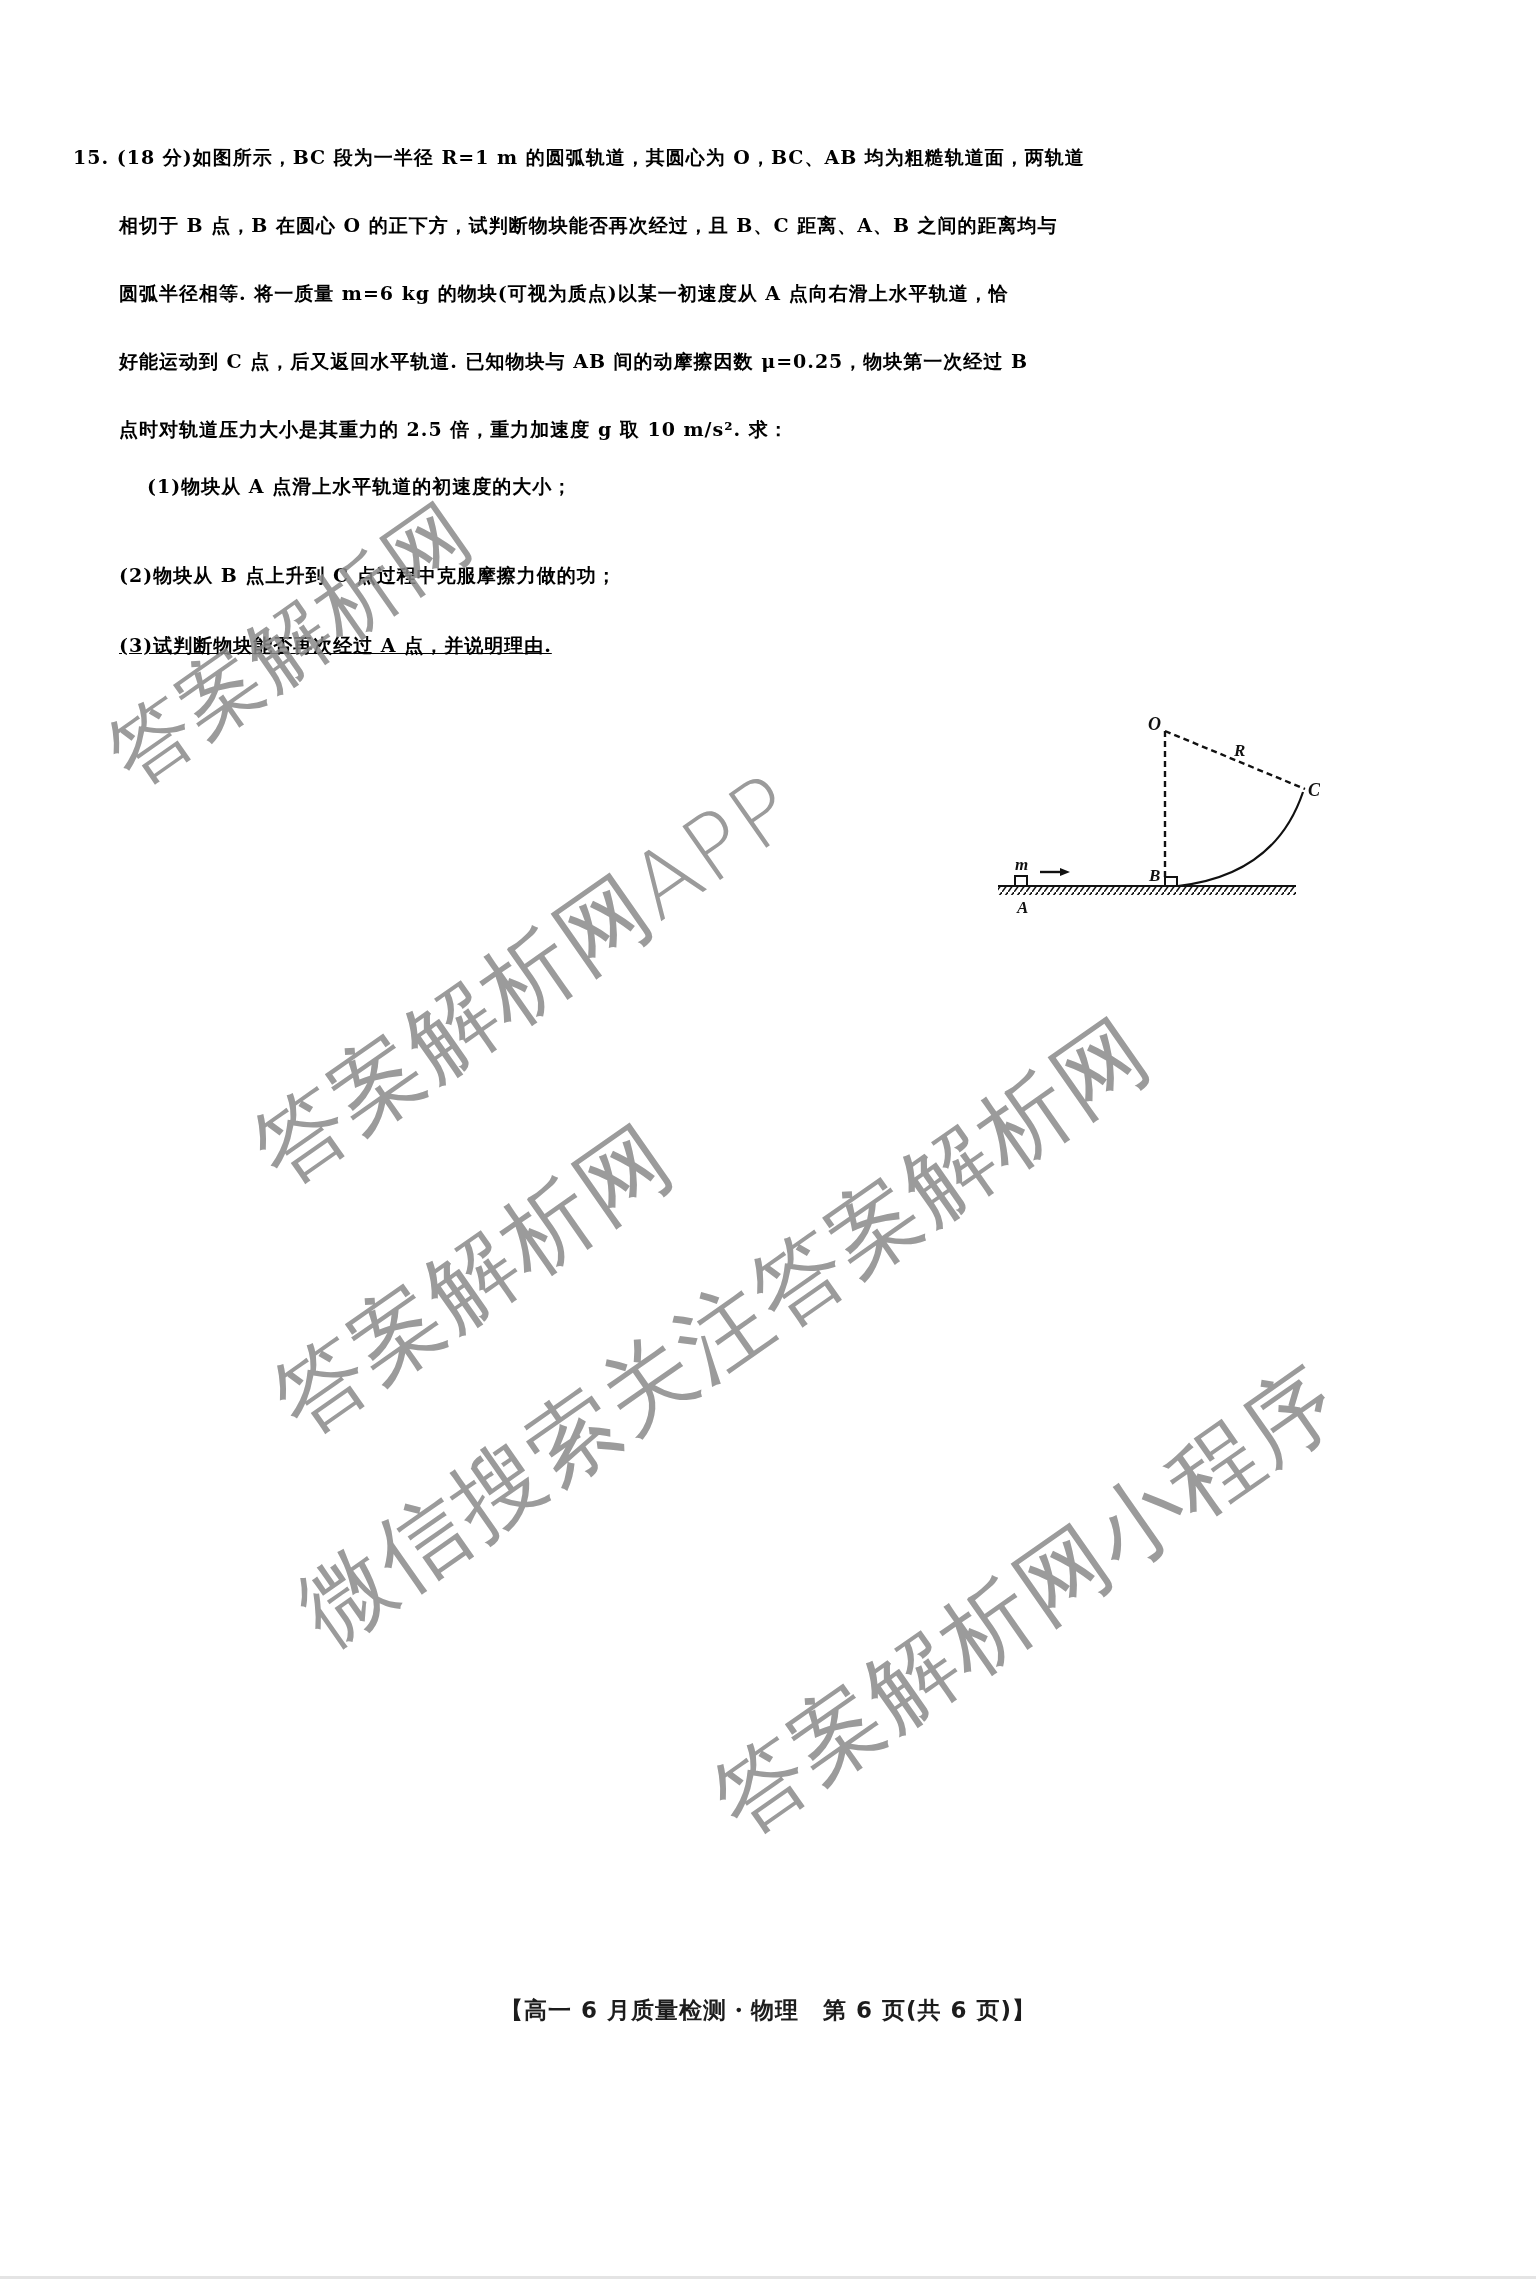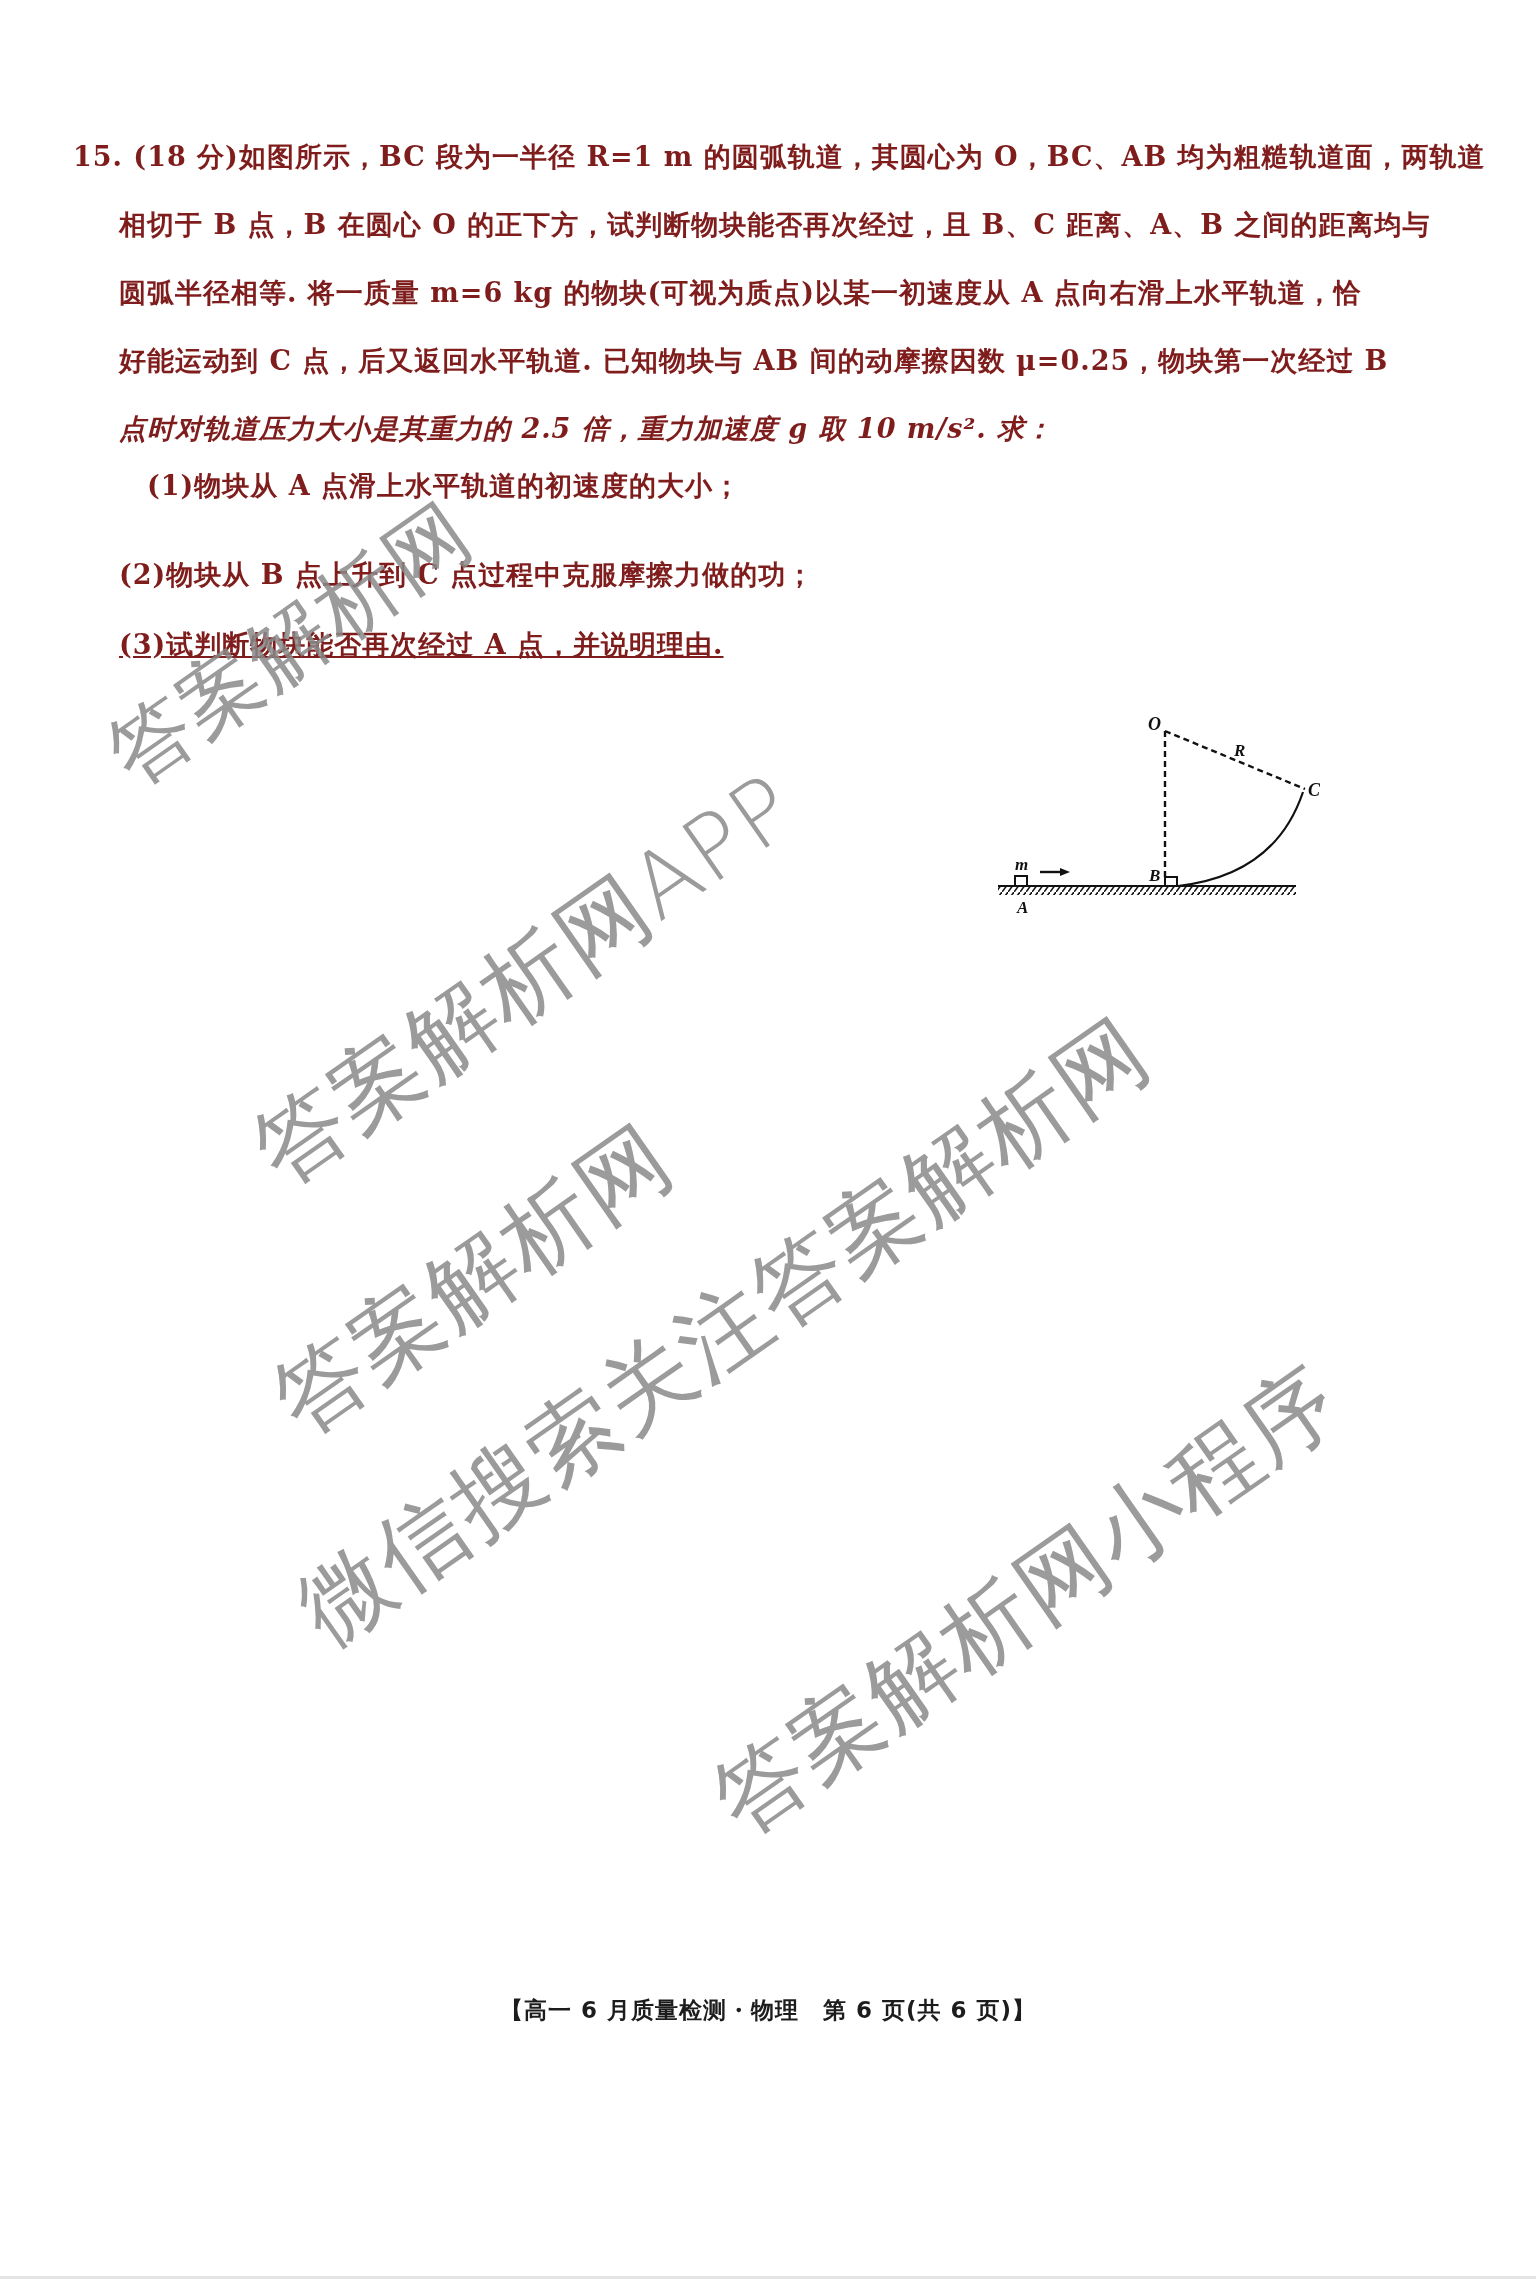--- a/index.html
+++ b/index.html
@@ -31,25 +31,25 @@
     }
     .question {
       position: absolute;
       left: 73px;
       top: 140px;
       width: 1300px;
     }
     .q-line {
       position: absolute;
       white-space: nowrap;
-      font-size: 27px;
+      font-size: 19px;
       line-height: 34px;
       letter-spacing: 1px;
       font-weight: bold;
-      color: #7f1d1d;
+      color: #000000;
     }
     .diagram {
       position: absolute;
       left: 990px;
       top: 700px;
       width: 330px;
       height: 220px;
     }
     .diagram svg {
       width: 330px;
@@ -84,21 +84,21 @@
 </head>
 <body>
 
 <div class="page">
 
   <div class="question">
     <div class="q-line" style="top:0px; left:0px;">15. (18 分)如图所示，BC 段为一半径 R=1 m 的圆弧轨道，其圆心为 O，BC、AB 均为粗糙轨道面，两轨道</div>
     <div class="q-line" style="top:68px; left:46px;">相切于 B 点，B 在圆心 O 的正下方，试判断物块能否再次经过，且 B、C 距离、A、B 之间的距离均与</div>
     <div class="q-line" style="top:136px; left:46px;">圆弧半径相等. 将一质量 m=6 kg 的物块(可视为质点)以某一初速度从 A 点向右滑上水平轨道，恰</div>
     <div class="q-line" style="top:204px; left:46px;">好能运动到 C 点，后又返回水平轨道. 已知物块与 AB 间的动摩擦因数 μ=0.25，物块第一次经过 B</div>
-    <div class="q-line" style="top:272px; left:46px;font-style:italic;">点时对轨道压力大小是其重力的 2.5 倍，重力加速度 g 取 10 m/s². 求：</div>
+    <div class="q-line" style="top:272px; left:46px;">点时对轨道压力大小是其重力的 2.5 倍，重力加速度 g 取 10 m/s². 求：</div>
 
     <div class="q-line" style="top:329px; left:46px;margin-left:28px;">(1)物块从 A 点滑上水平轨道的初速度的大小；</div>
     <div class="q-line" style="top:418px; left:46px;text-align:right;">(2)物块从 B 点上升到 C 点过程中克服摩擦力做的功；</div>
     <div class="q-line" style="top:488px; left:46px;text-decoration:underline;">(3)试判断物块能否再次经过 A 点，并说明理由.</div>
   </div>
 
   <div class="diagram">
     <svg viewBox="0 0 330 220" xmlns="http://www.w3.org/2000/svg">
       <defs>
         <pattern id="hatch" width="6" height="8" patternUnits="userSpaceOnUse">

